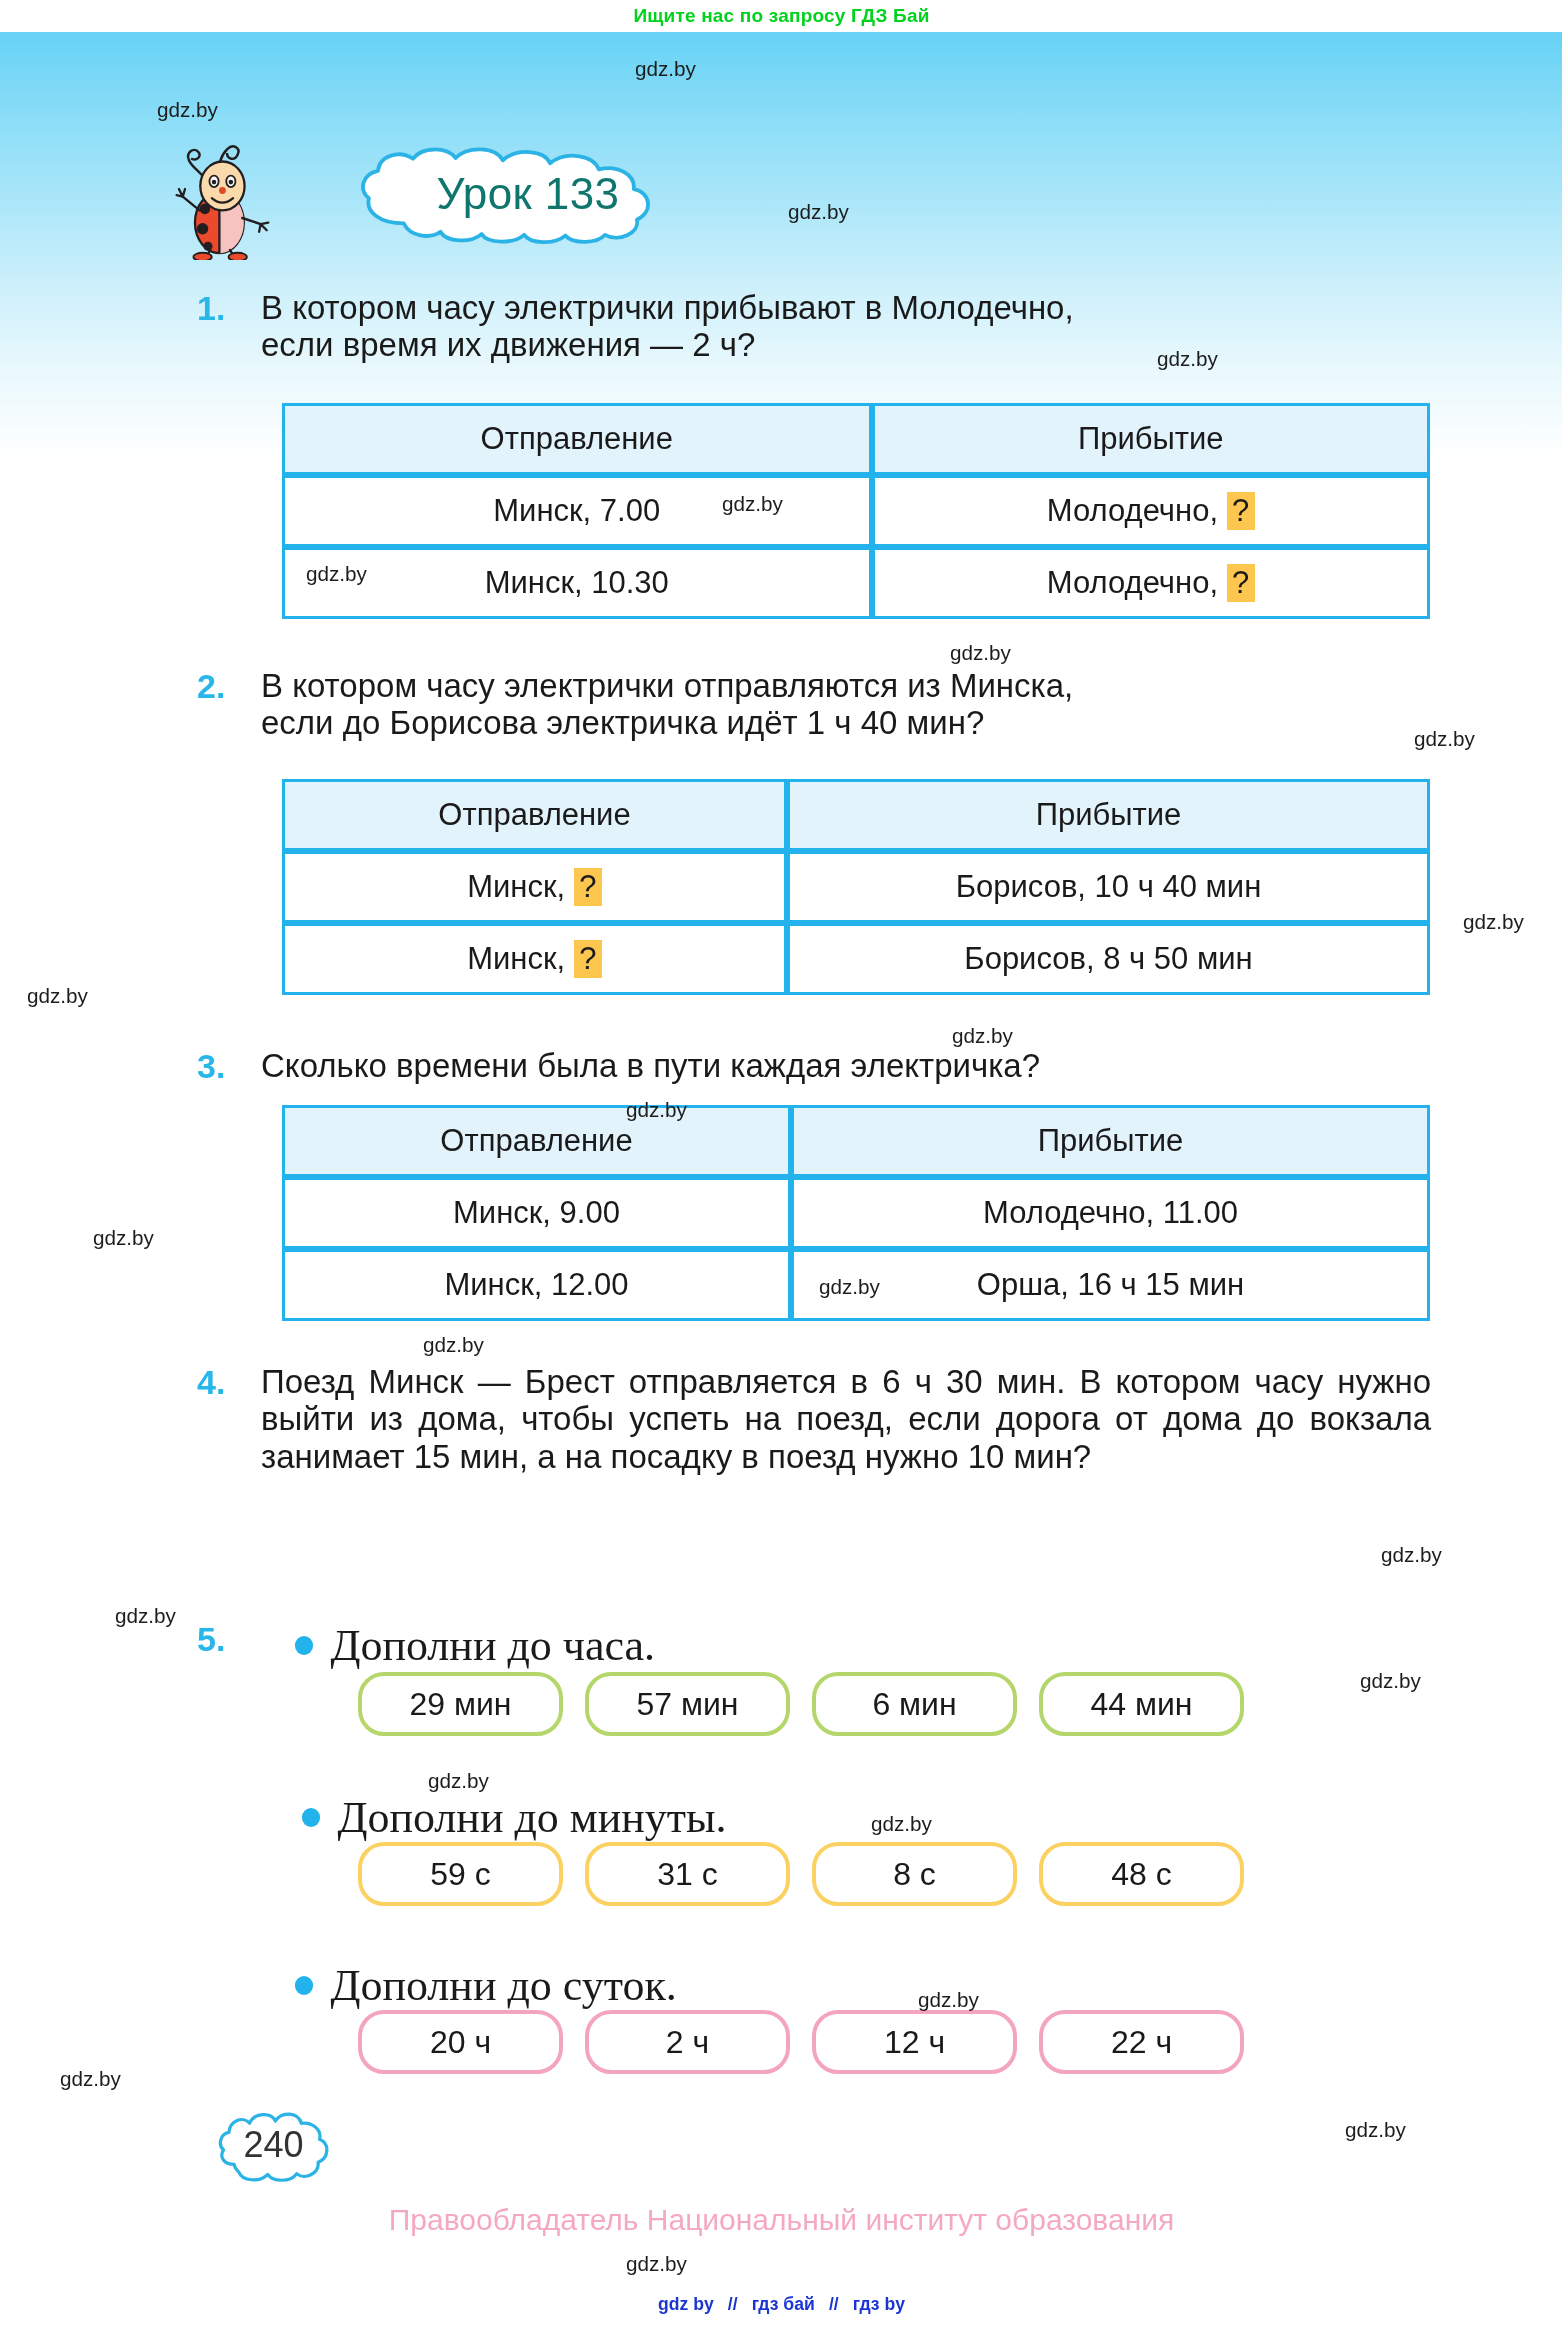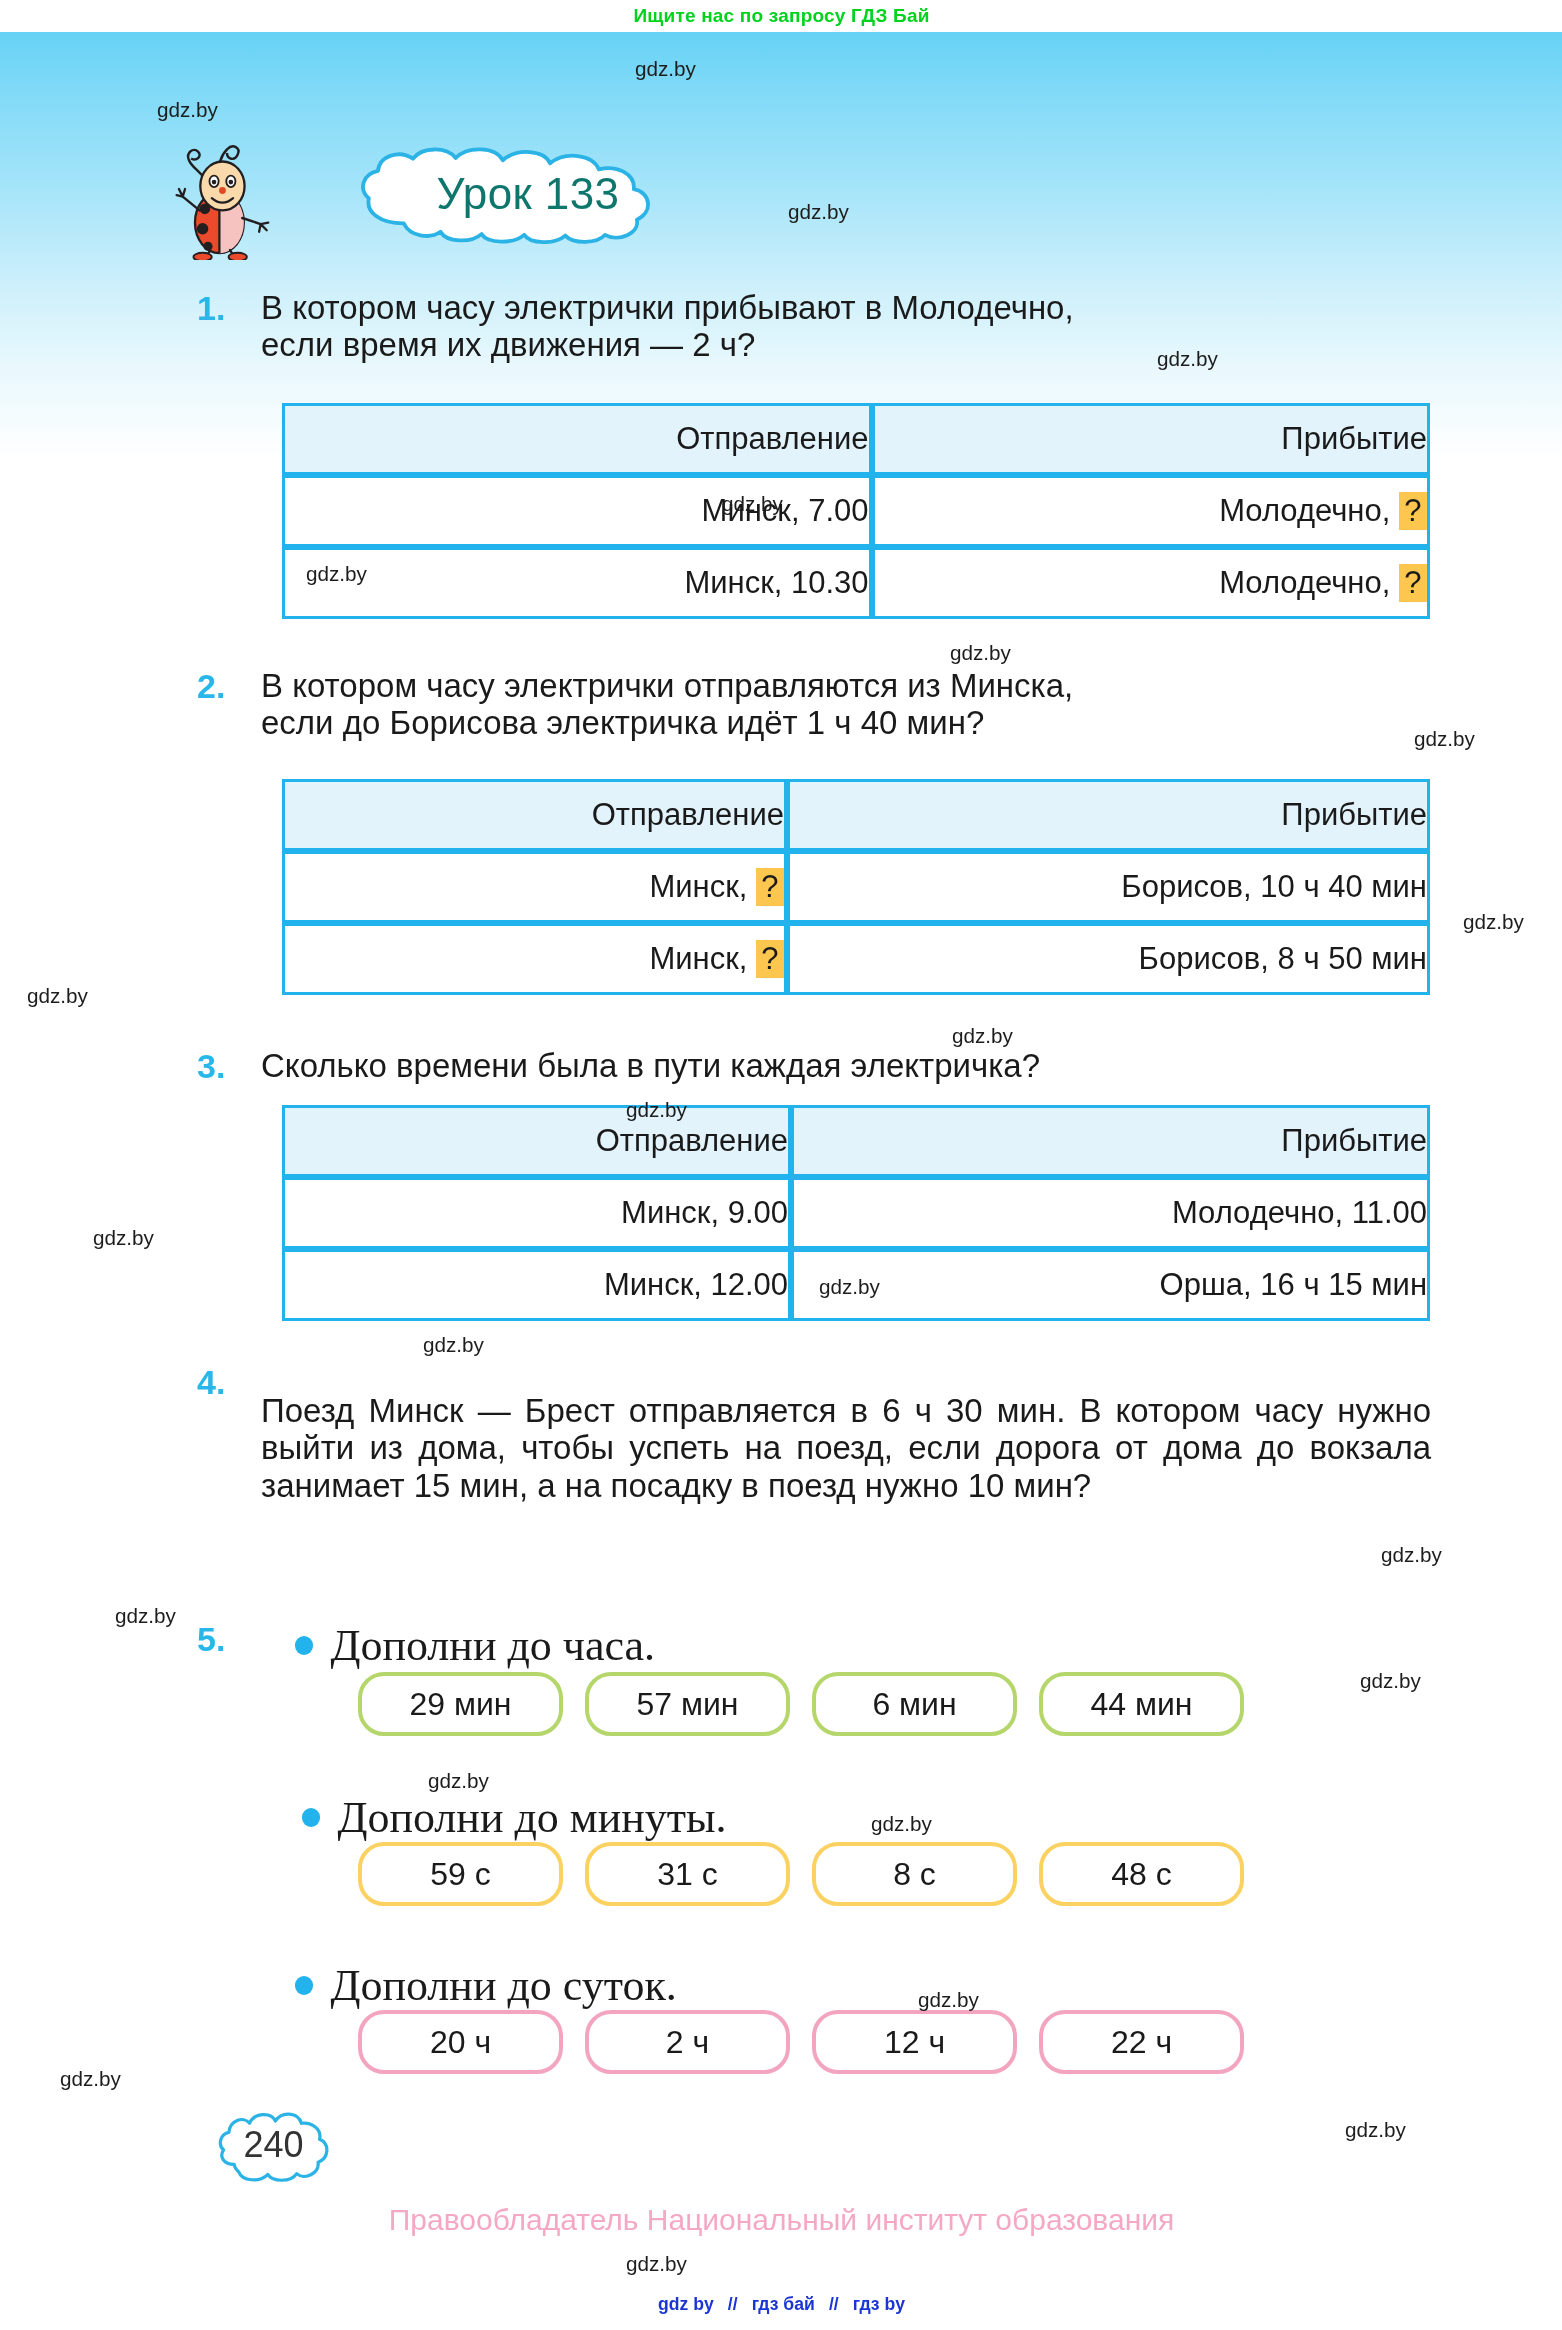--- a/index.html
+++ b/index.html
@@ -132,21 +132,21 @@
   .tbl {
     position: absolute;
     border-collapse: separate;
     border-spacing: 0;
     font-family: "Liberation Sans", sans-serif;
   }
   .tbl .cell {
     border: 3.8px solid #22b3ec;
     font-size: 31px;
     color: #1a1a1a;
-    text-align: right;
+    text-align: center;
     vertical-align: middle;
     background: #ffffff;
     box-sizing: border-box;
     padding: 0;
   }
   .tbl .hdr {
     background: #e2f3fc;
     height: 72px;
   }
   .tbl .body-cell {
@@ -402,21 +402,21 @@
       </tr>
       <tr>
         <td class="cell body-cell">Минск, 12.00</td>
         <td class="cell body-cell">Орша, 16 ч 15 мин</td>
       </tr>
     </tbody>
       </table>
 
     <div class="task" style="top:1363px; width:1236px;">
       <div class="task-num">4.</div>
-      <div class="task-text justify" style="width:1170px;margin-top:29px;">Поезд Минск — Брест отправляется в 6 ч 30 мин. В котором часу нужно выйти из дома, чтобы успеть на поезд, если дорога от дома до вокзала занимает 15 мин, а на посадку в поезд нужно 10 мин?</div>
+      <div class="task-text justify" style="width:1170px;">Поезд Минск — Брест отправляется в 6 ч 30 мин. В котором часу нужно выйти из дома, чтобы успеть на поезд, если дорога от дома до вокзала занимает 15 мин, а на посадку в поезд нужно 10 мин?</div>
     </div>
 
     <div class="task" style="top:1620px;">
       <div class="task-num">5.</div>
     </div>
 
     <div class="bullet-line" style="left:295px; top:1620px;">
       <div class="bullet-dot"></div>
       <div class="bullet-label">Дополни до часа.</div>
     </div>

